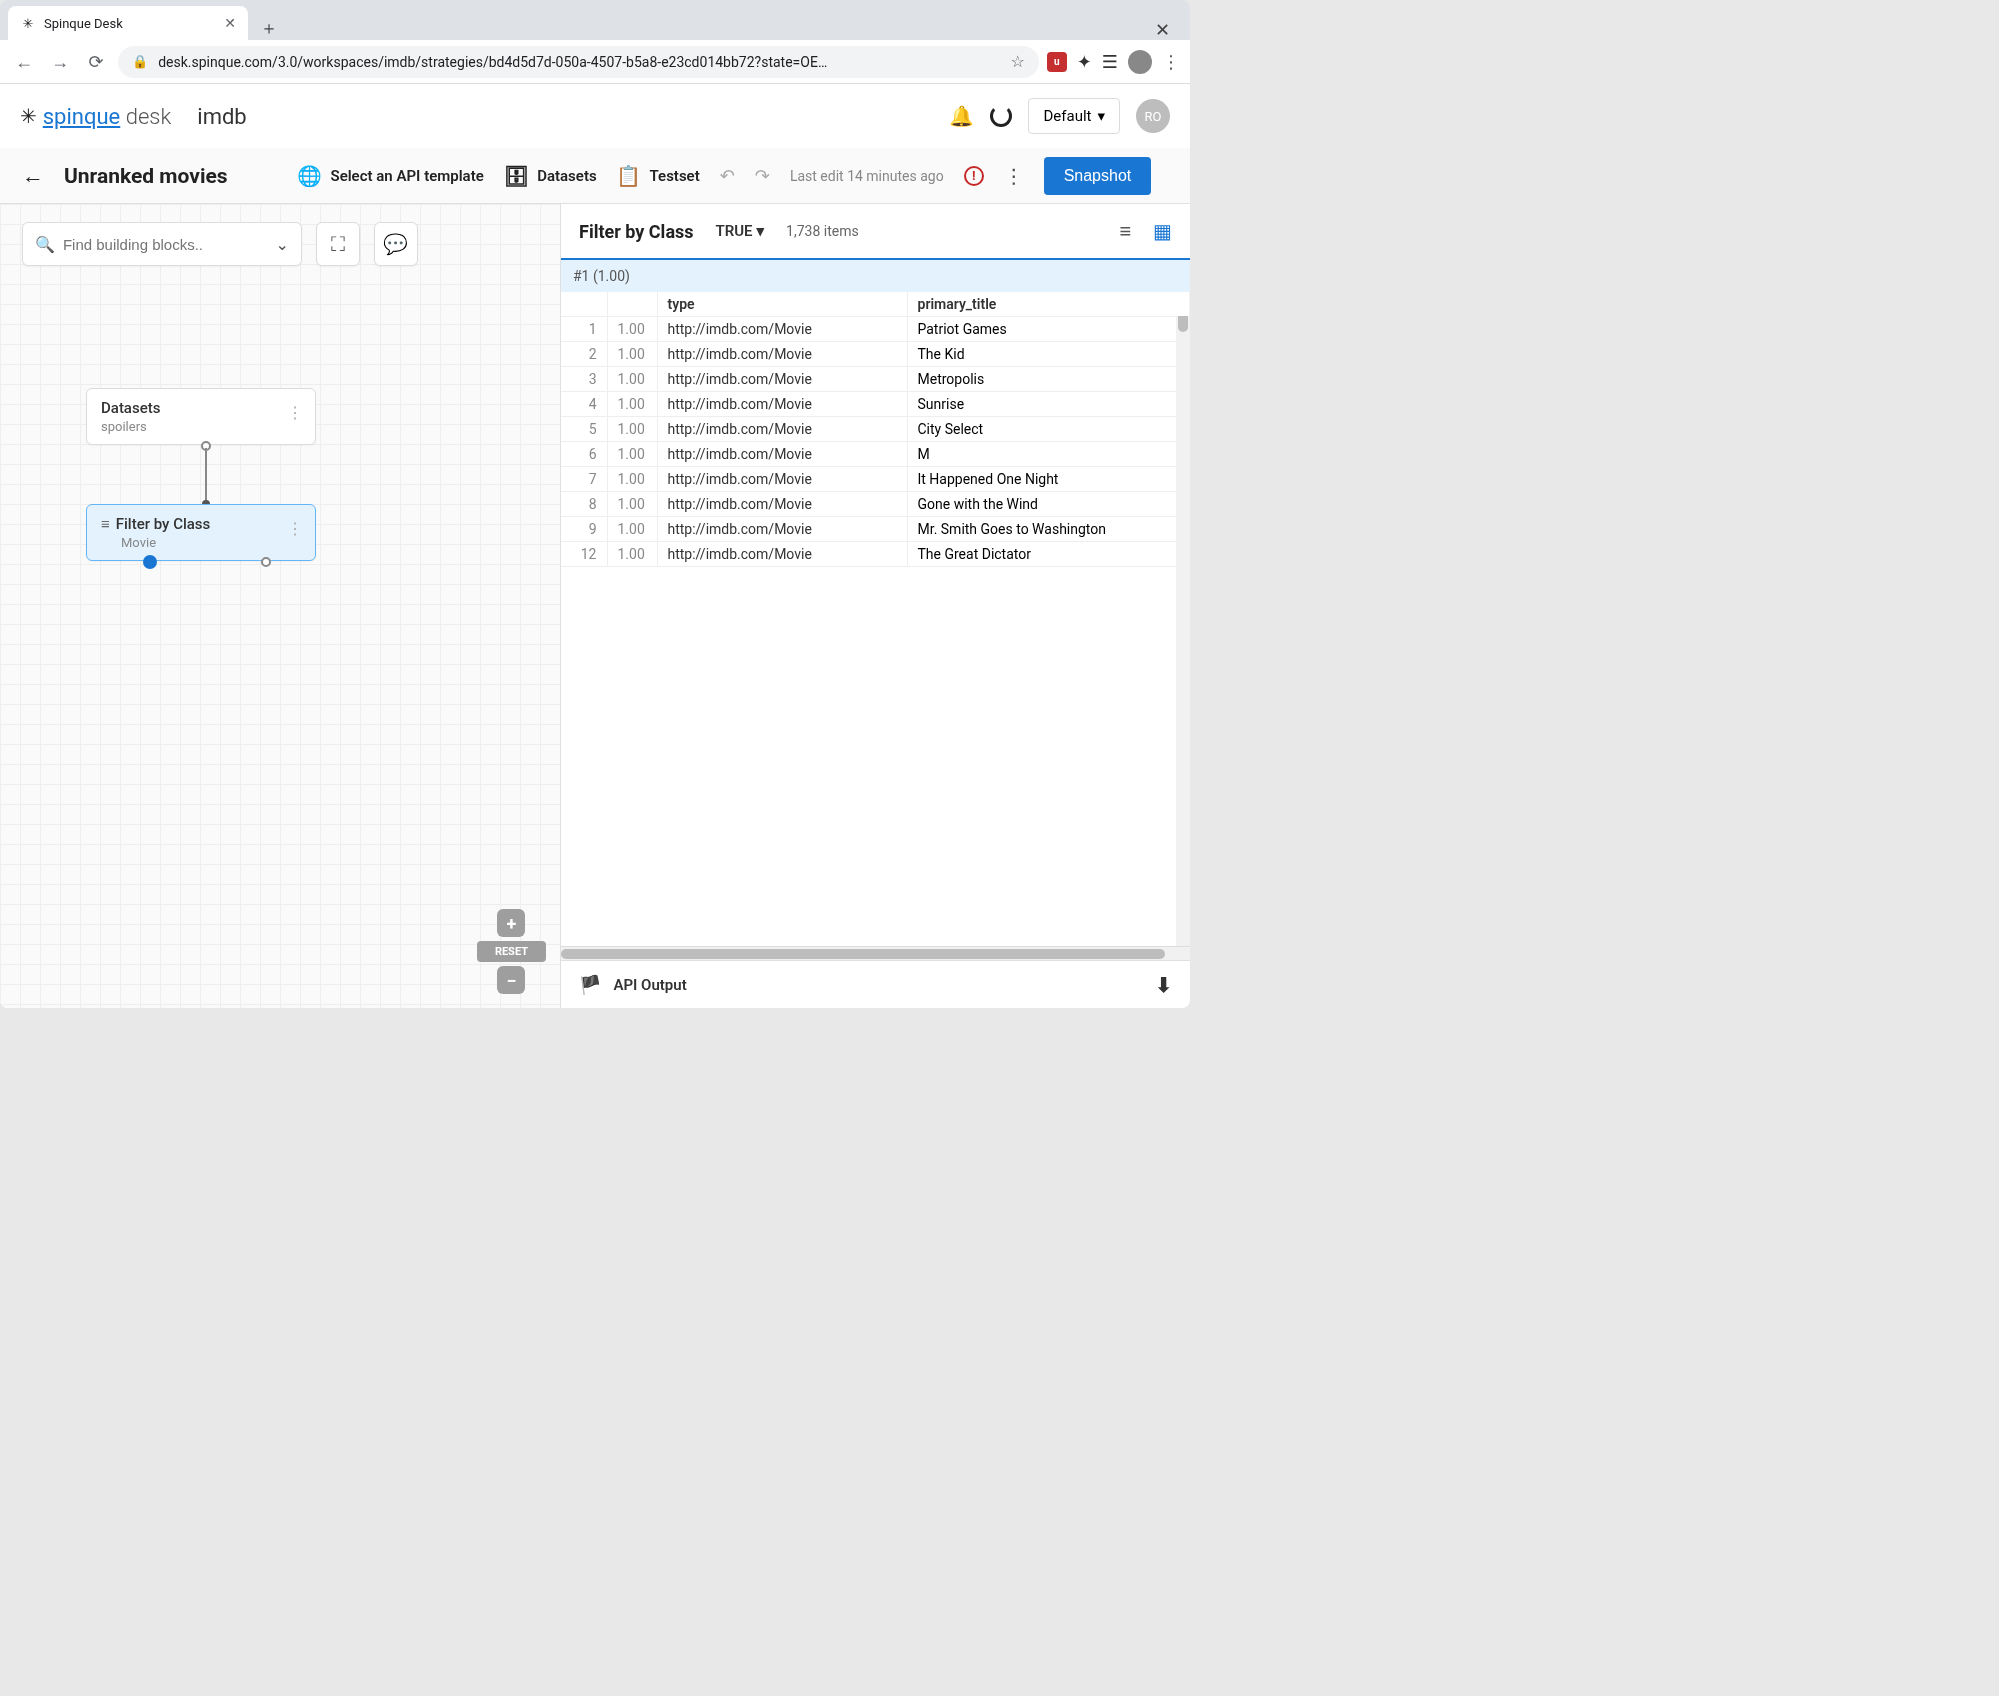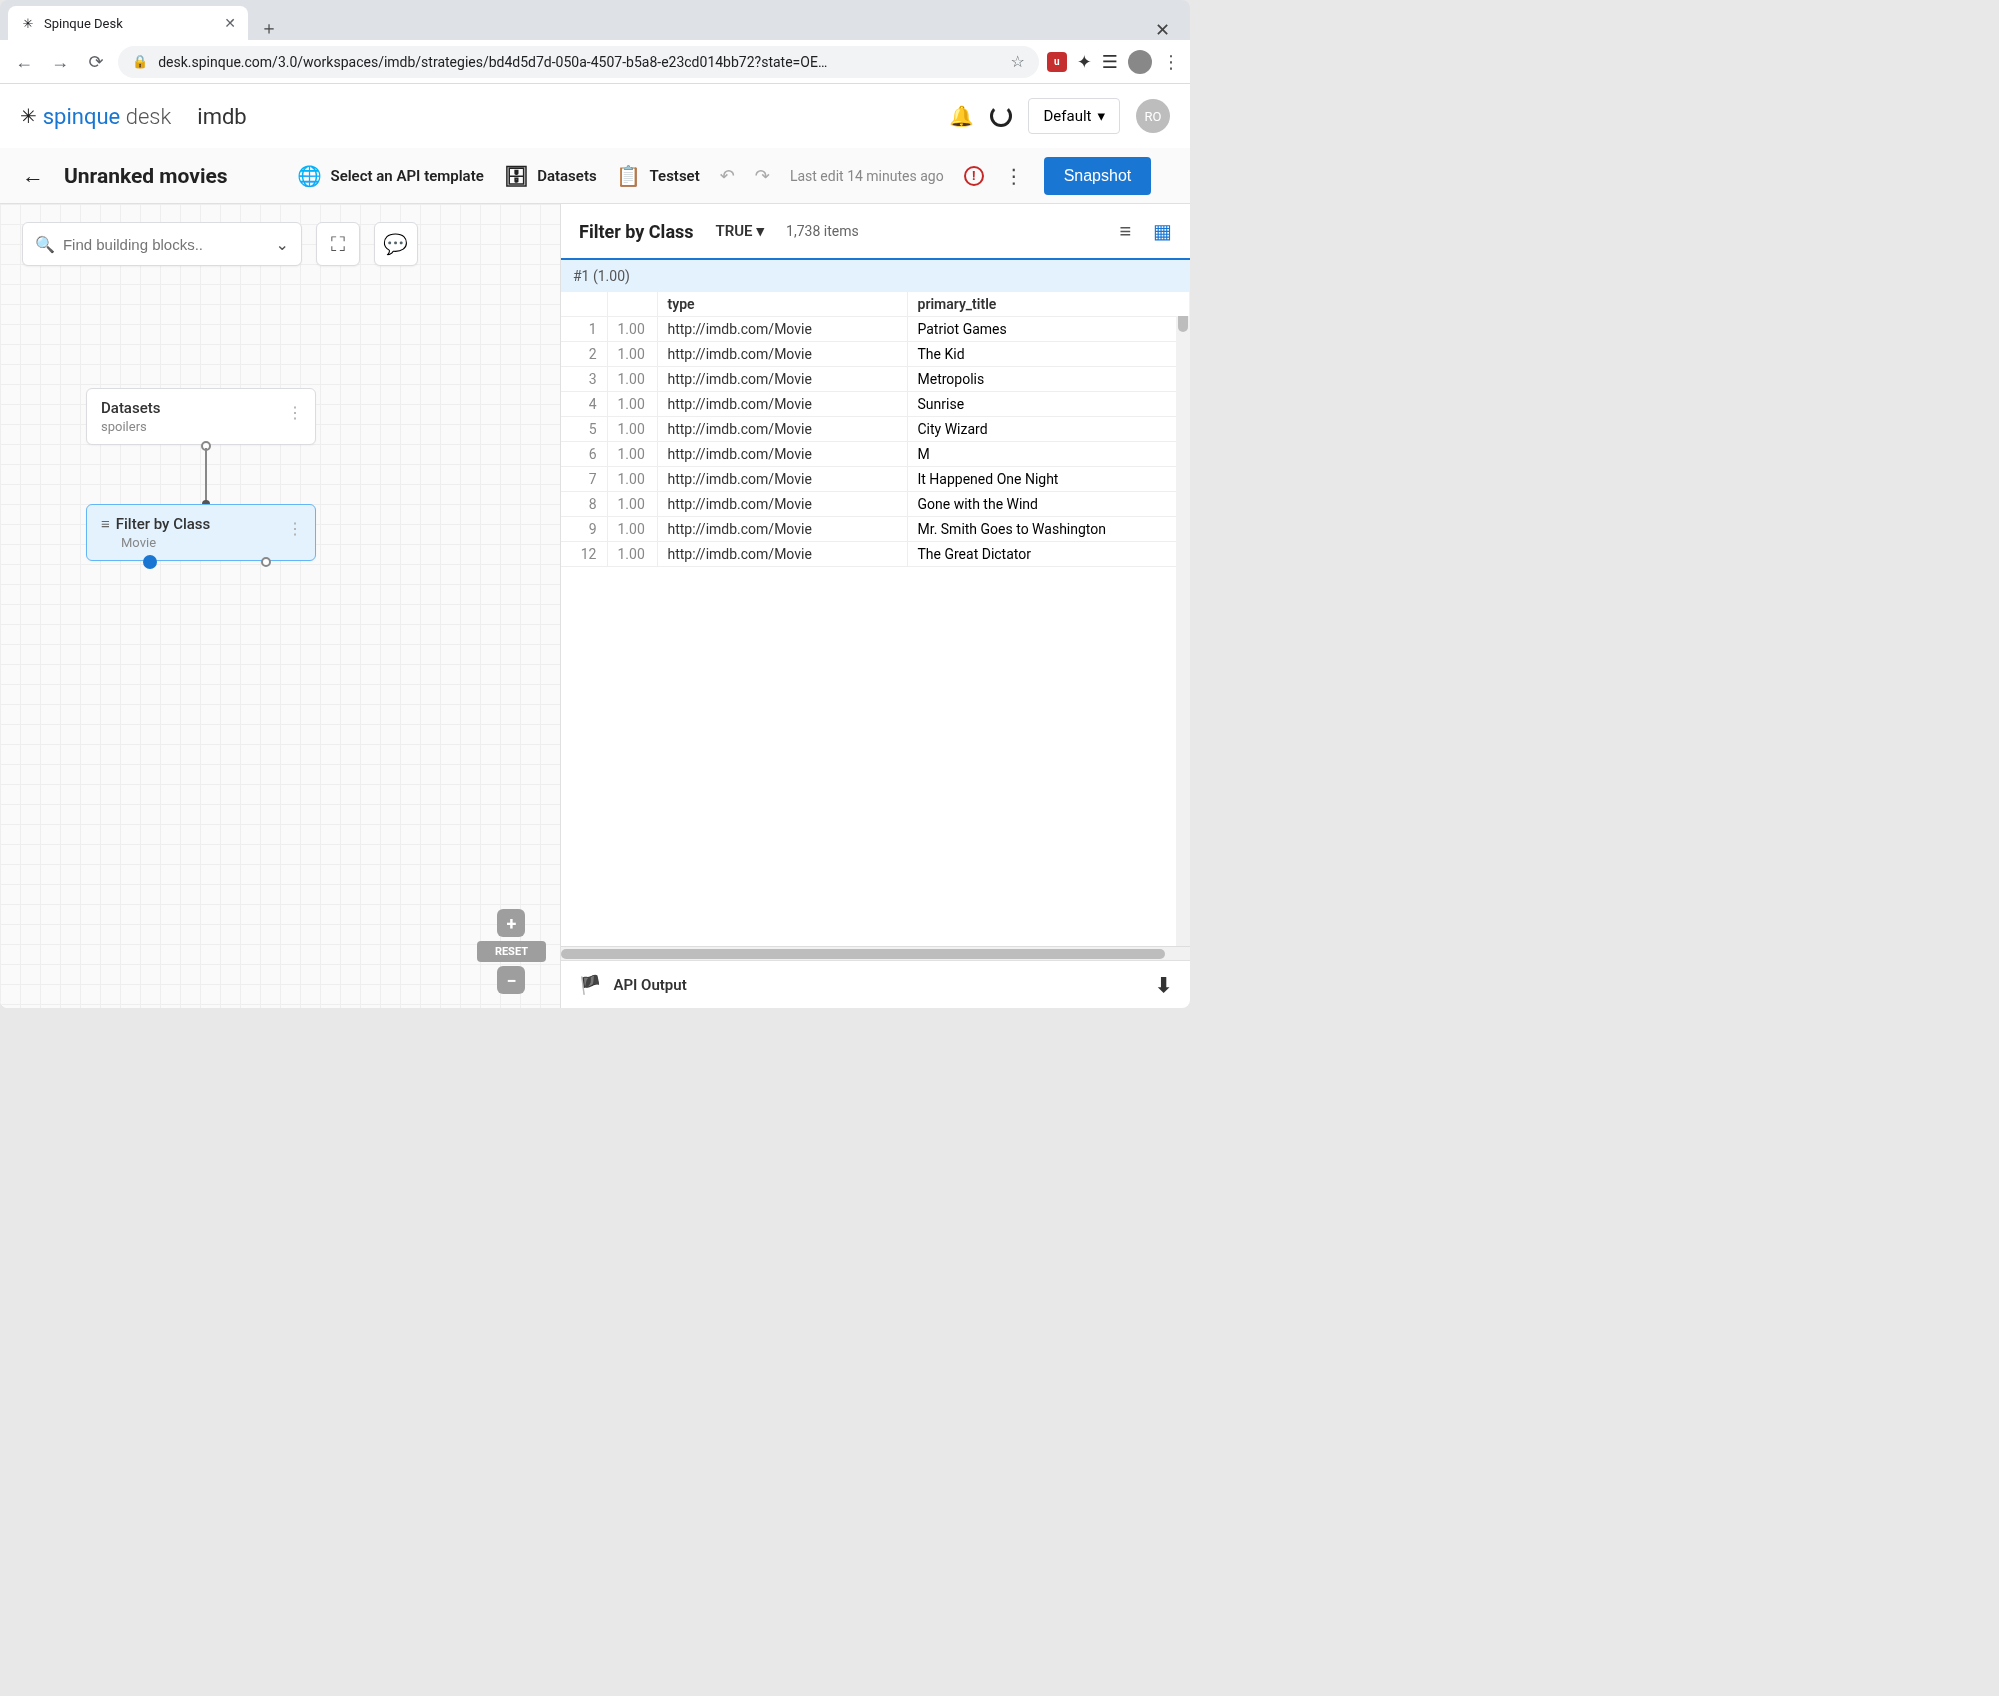--- a/index.html
+++ b/index.html
@@ -42,21 +42,21 @@
 .ext-shield { width:20px; height:20px; background:#c52f2f; border-radius:4px; display:flex; align-items:center; justify-content:center; color:#fff; font-size:10px; font-weight:bold; }
 .avatar-img { width:24px; height:24px; border-radius:50%; background:#888; }
 
 
 .app-header {
   background:#fff; height: 64px; display:flex; align-items:center;
   padding: 0 20px; gap: 16px;
 }
 .logo { display:flex; align-items:center; gap:6px; font-size:22px; }
 .logo-mark { color:#222; font-size:20px; }
-.logo-spinque { color:#1976d2; font-weight:400; }
+.logo-spinque { color:#1976d2; font-weight:400;text-decoration:underline; }
 .logo-desk { color:#555; font-weight:300; }
 .workspace-name { font-size:22px; color:#333; margin-left:10px; }
 .hdr-spacer { flex:1; }
 .bell { color:#b71c1c; font-size:20px; cursor:pointer; }
 .spinner { width:22px; height:22px; border:3px solid #222; border-top-color:transparent; border-radius:50%; }
 .default-dd {
   border:1px solid #dadce0; border-radius:4px; padding:8px 14px;
   display:flex; gap:6px; font-size:15px; cursor:pointer;
 }
 .user-circle { width:34px; height:34px; border-radius:50%; background:#bdbdbd; color:#fff; display:flex; align-items:center; justify-content:center; font-size:13px; }
@@ -315,21 +315,21 @@
             <tr>
               <td class="idx">4</td>
               <td class="score">1.00</td>
               <td class="type">http://imdb.com/Movie</td>
               <td>Sunrise</td>
             </tr>
             <tr>
               <td class="idx">5</td>
               <td class="score">1.00</td>
               <td class="type">http://imdb.com/Movie</td>
-              <td>City Wizard</td>
+              <td>City Select</td>
             </tr>
             <tr>
               <td class="idx">6</td>
               <td class="score">1.00</td>
               <td class="type">http://imdb.com/Movie</td>
               <td>M</td>
             </tr>
             <tr>
               <td class="idx">7</td>
               <td class="score">1.00</td>

